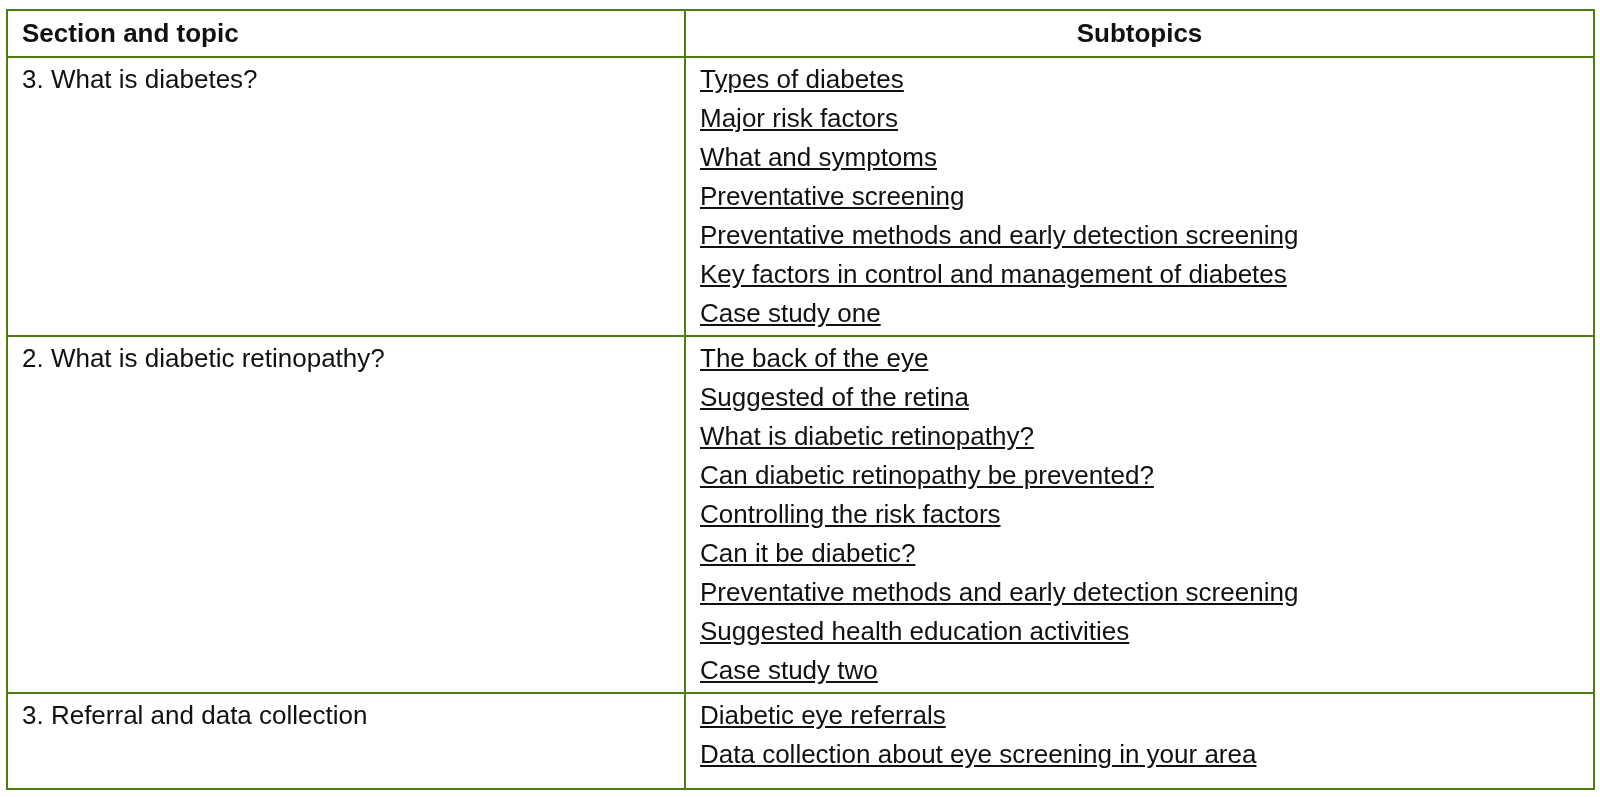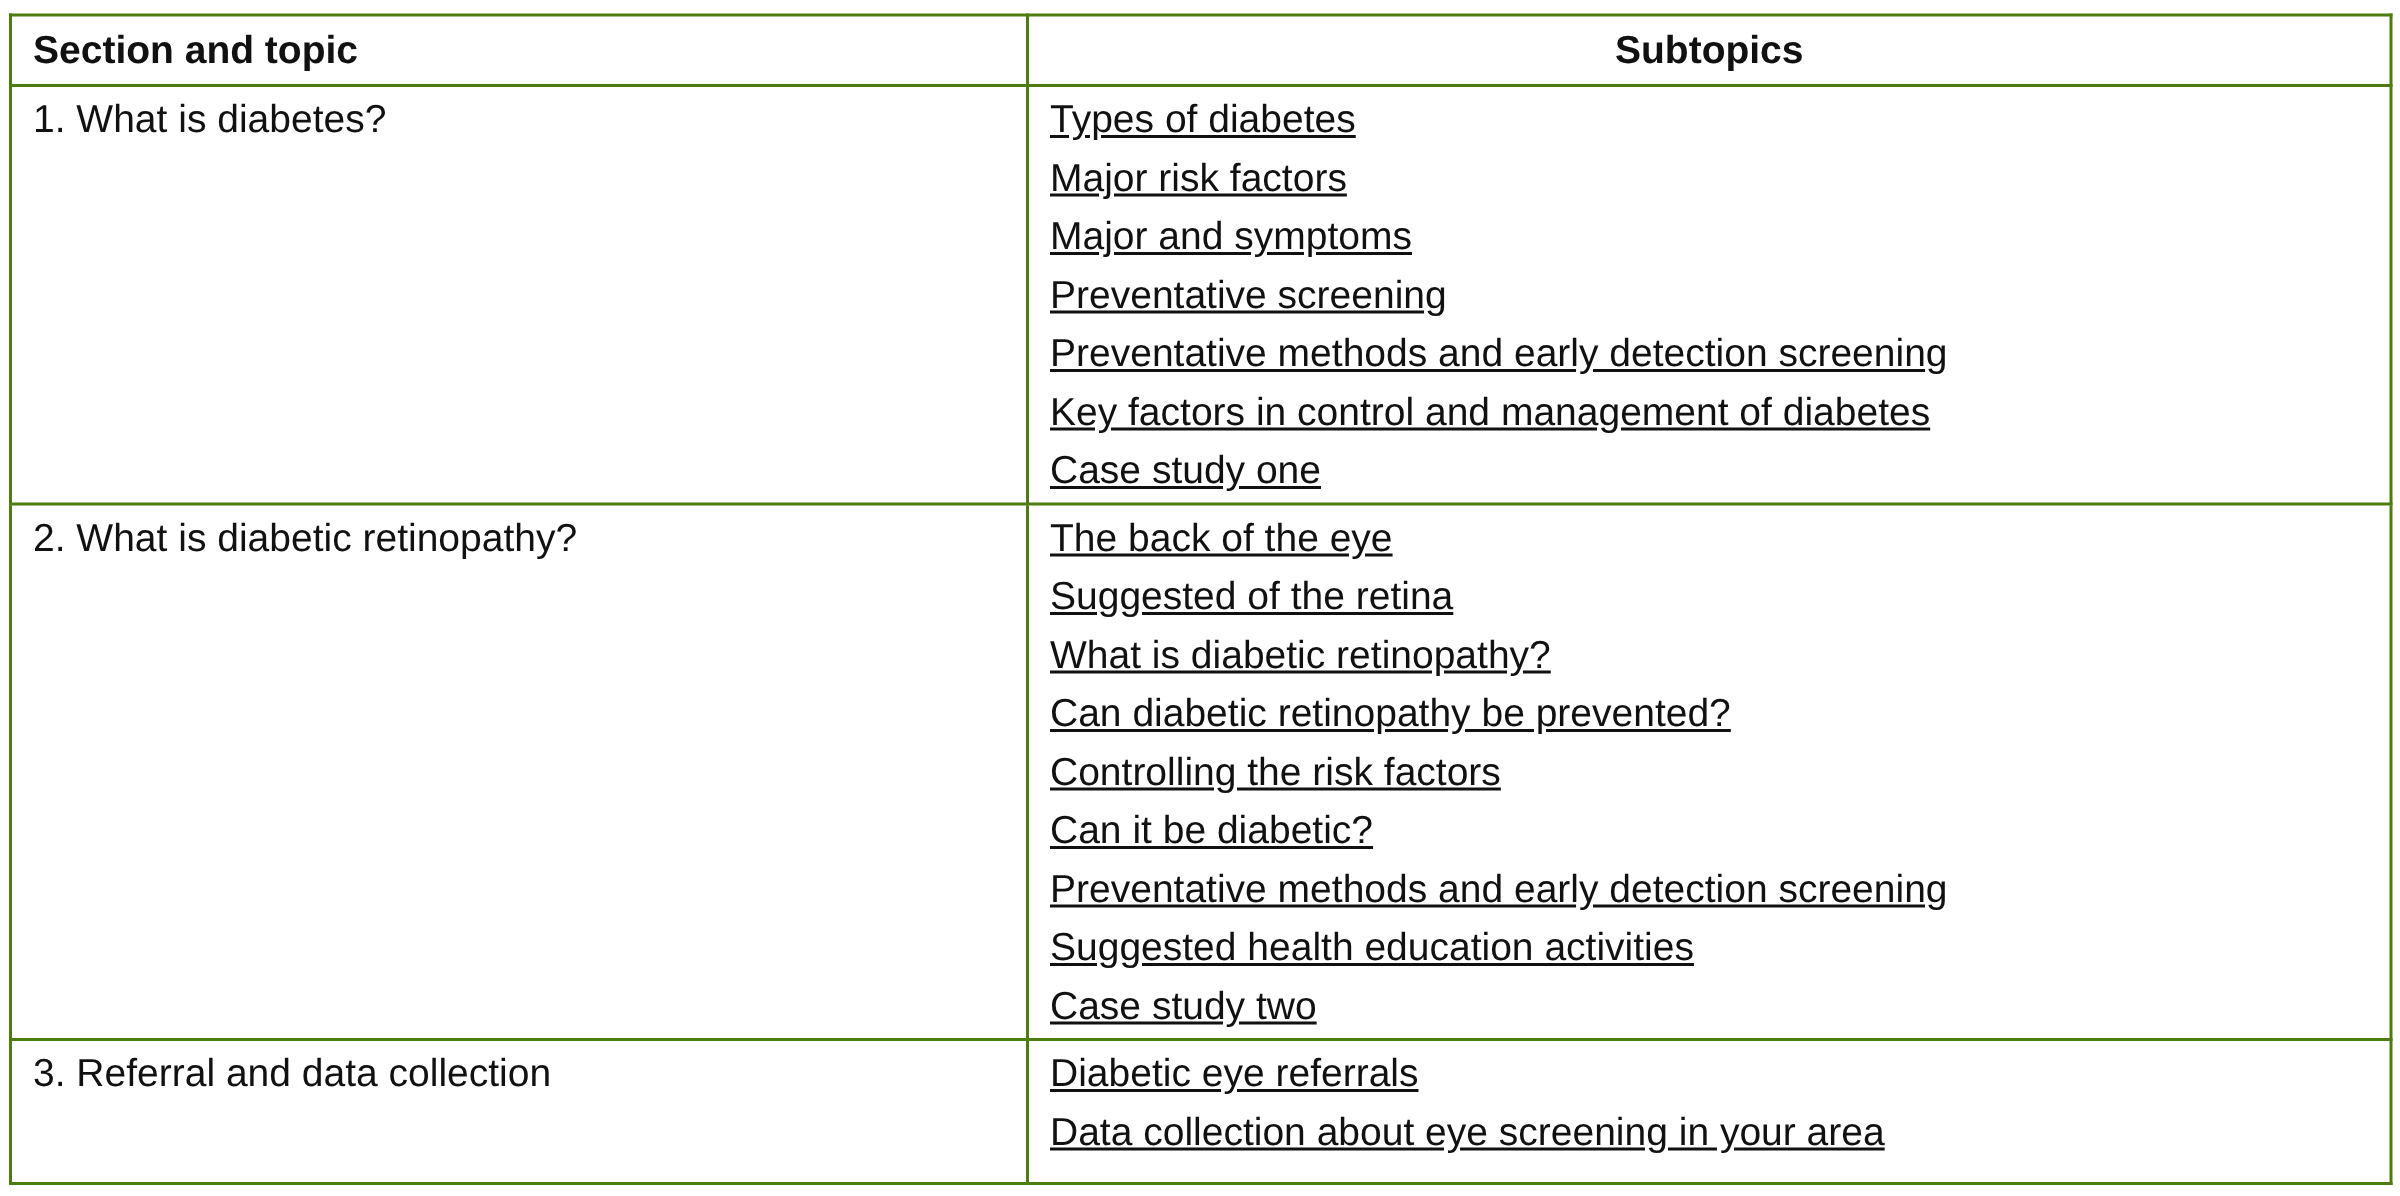--- a/index.html
+++ b/index.html
@@ -33,25 +33,25 @@
       <col class="c2">
     </colgroup>
   <thead>
     <tr>
       <th>Section and topic</th>
       <th class="subtopics-head">Subtopics</th>
     </tr>
   </thead>
   <tbody>
     <tr class="row-1">
-      <td class="topic-cell">1. What is diabetes?</td>
+      <td class="topic-cell">3. What is diabetes?</td>
       <td class="sub-cell">
         <span class="sub-line">Types of diabetes</span>
         <span class="sub-line">Major risk factors</span>
-        <span class="sub-line">Major and symptoms</span>
+        <span class="sub-line">What and symptoms</span>
         <span class="sub-line">Preventative screening</span>
         <span class="sub-line">Preventative methods and early detection screening</span>
         <span class="sub-line">Key factors in control and management of diabetes</span>
         <span class="sub-line">Case study one</span>
       </td>
     </tr>
     <tr class="row-2">
       <td class="topic-cell">2. What is diabetic retinopathy?</td>
       <td class="sub-cell">
         <span class="sub-line">The back of the eye</span>

